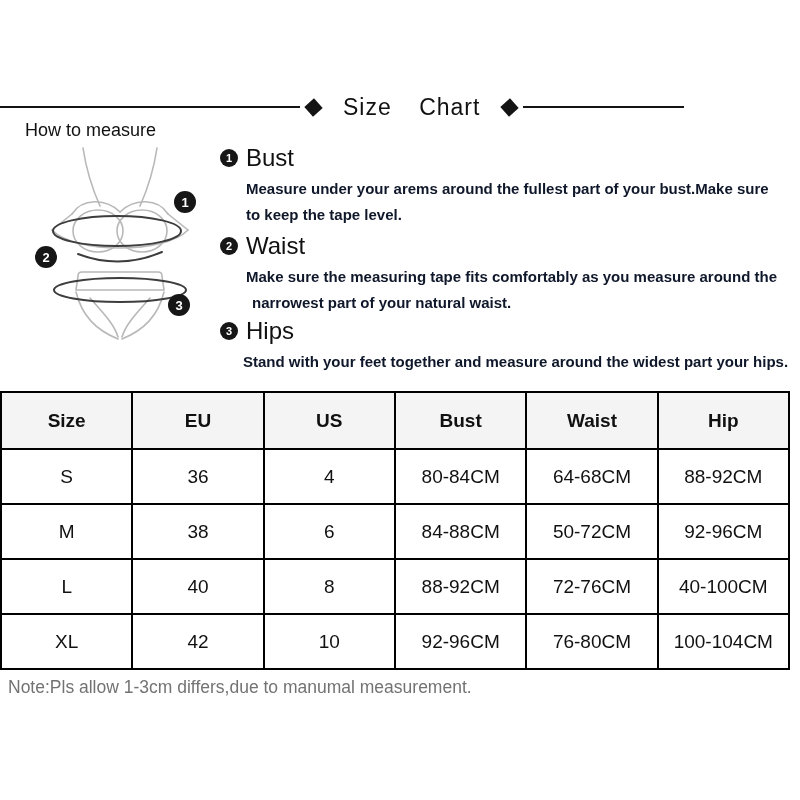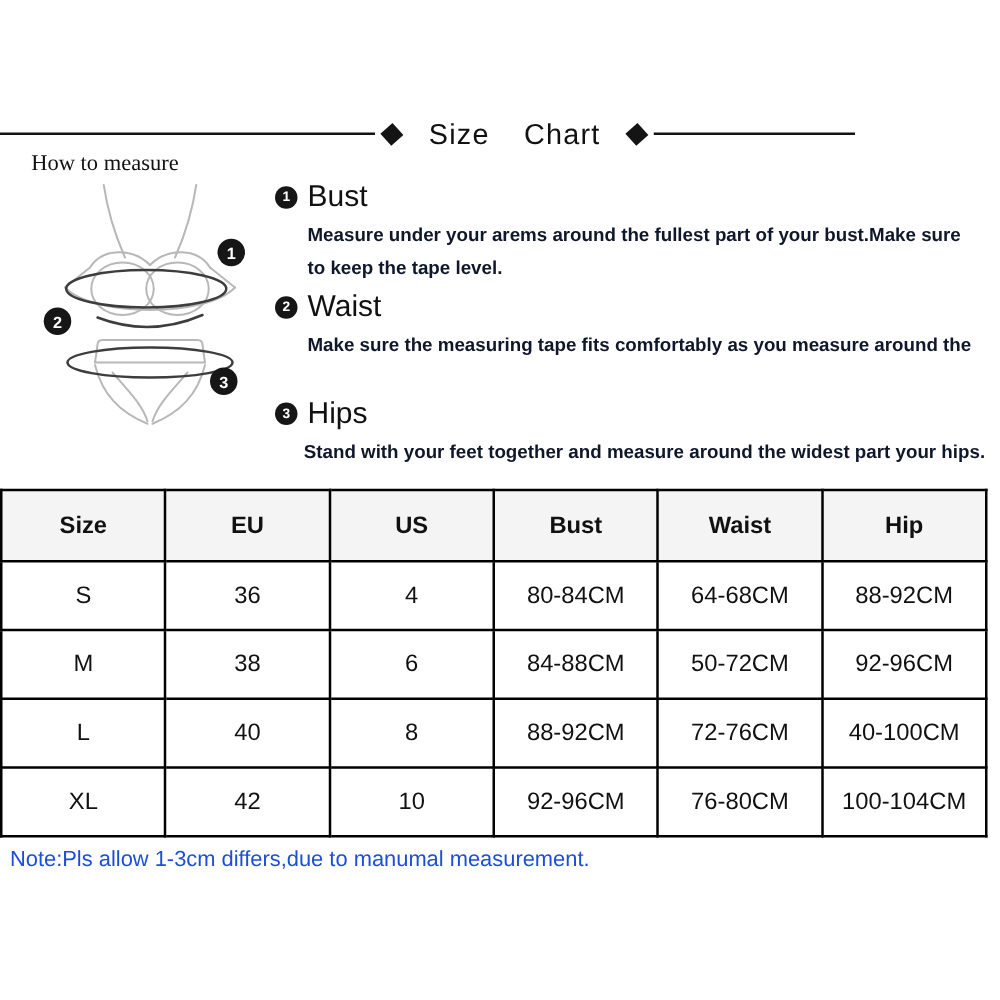--- a/index.html
+++ b/index.html
@@ -11,21 +11,21 @@
   .title-row { position:absolute; top:92px; left:0; width:684px; height:30px;
                display:flex; align-items:center; }
   .hline { height:2px; background:#141414; }
   .hline-left { width:300px; }
   .hline-right { flex:1; }
   .diamond { width:13px; height:13px; background:#141414; transform:rotate(48deg);
              margin:0 7px; flex:none; }
   .title-text { font-size:23px; letter-spacing:1px; word-spacing:20px;
                 padding:0 16px; white-space:nowrap; }
 
-  .howto { position:absolute; left:25px; top:120px; font-size:18px;font-family:Liberation Serif, serif; }
+  .howto { position:absolute; left:25px; top:120px; font-size:18px; }
 
   
   .figure { position:absolute; left:30px; top:146px; width:180px; height:195px; }
   .figure svg { position:absolute; left:0; top:0; }
   .fig-badge { position:absolute; width:22px; height:22px; border-radius:50%;
                background:#161616; color:#fff; font-weight:bold; font-size:13px;
                display:flex; align-items:center; justify-content:center; }
   .fig-badge-1 { left:144px; top:45px; }
   .fig-badge-2 { left:5px;  top:100px; }
   .fig-badge-3 { left:138px; top:148px; }
@@ -44,21 +44,21 @@
               color:#0f172a; line-height:26px; }
 
   
   table.size { position:absolute; left:0; top:391px; width:790px;
                border-collapse:collapse; table-layout:fixed; }
   table.size th, table.size td { border:2px solid #000; text-align:center;
                font-size:19px; vertical-align:middle; }
   table.size th { height:57px; background:#f4f4f4; font-weight:bold; }
   table.size td { height:55px; font-weight:normal; }
 
-  .note { position:absolute; left:8px; top:677px; font-size:17.5px; color:#1d4ed8; }
+  .note { position:absolute; left:8px; top:677px; font-size:17.5px; color:#737373; }
 </style>
 </head>
 <body>
 
 <div class="canvas">
 
   <div class="title-row">
     <div class="hline hline-left"></div>
     <div class="diamond"></div>
     <div class="title-text">Size Chart</div>
@@ -108,20 +108,21 @@
     </div>
   </div>
 
   <div class="section sec-waist">
     <div class="sec-head">
       <div class="sec-badge">2</div>
       <div class="sec-title">Waist</div>
     </div>
     <div class="sec-desc">
       <div>Make sure the measuring tape fits comfortably as you measure around the</div>
+      <div style="margin-left:6px;">narrowest part of your natural waist.</div>
     </div>
   </div>
 
   <div class="section sec-hips">
     <div class="sec-head">
       <div class="sec-badge">3</div>
       <div class="sec-title">Hips</div>
     </div>
     <div class="sec-desc" style="margin-left:23px;">
       <div>Stand with your feet together and measure around the widest part your hips.</div>

